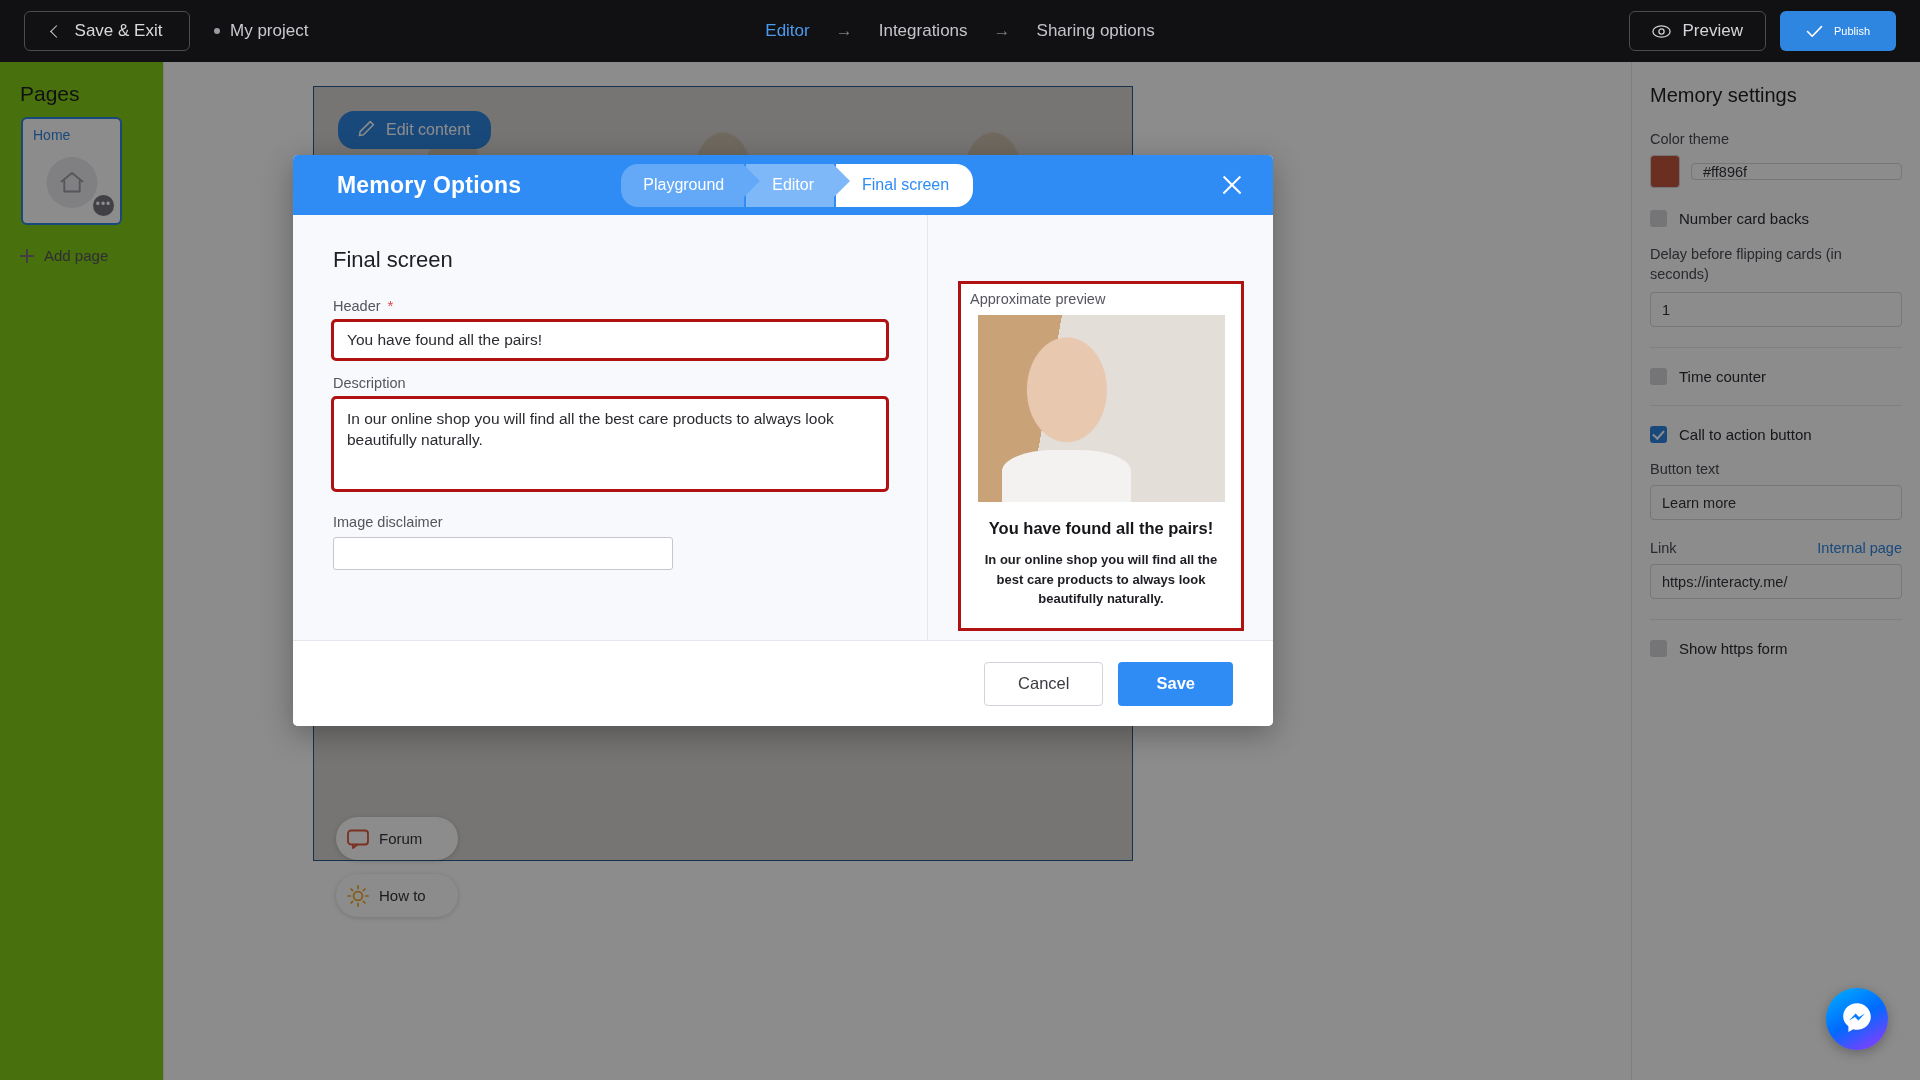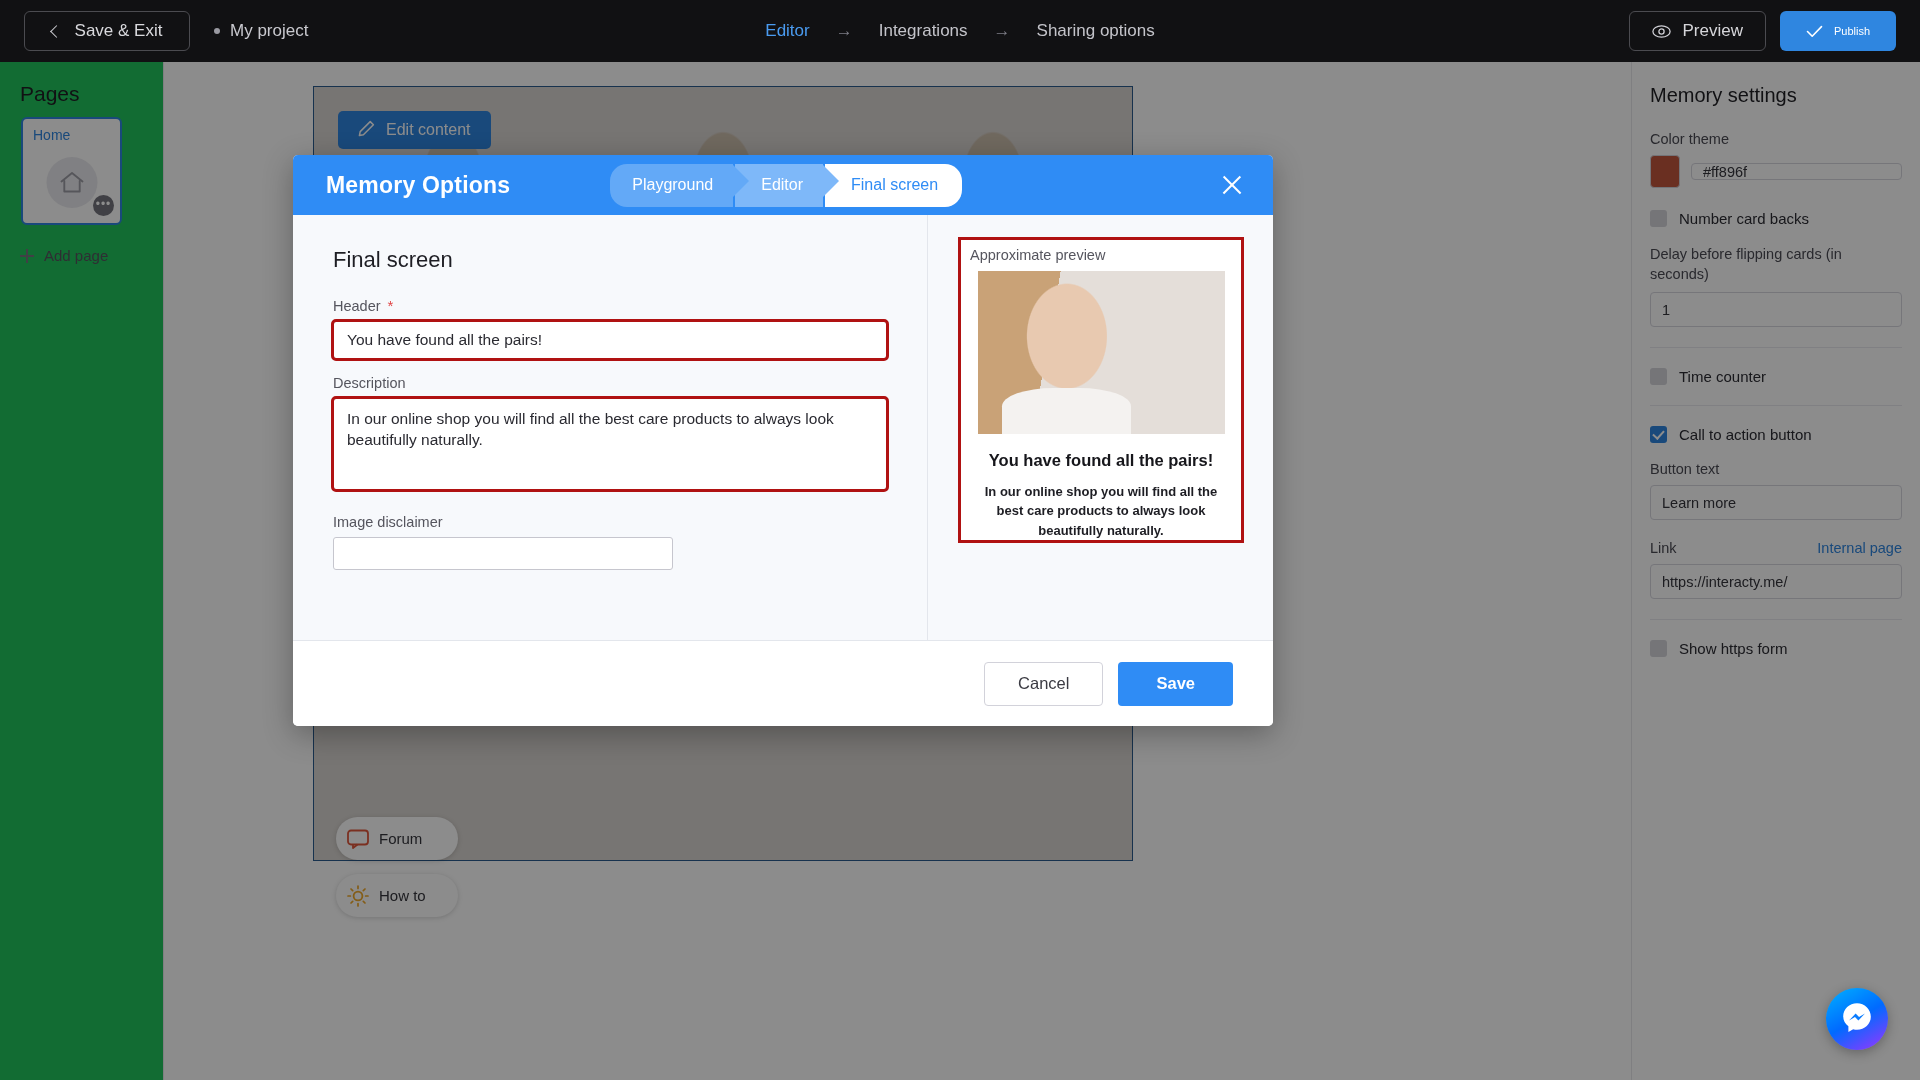--- a/index.html
+++ b/index.html
@@ -79,21 +79,21 @@
     font-size: 11px;
     display: flex; align-items: center; gap: 11px;
     cursor: pointer;
   }
   .eye-icon svg, .check-icon svg { display: block; }
 
   
   .left-panel {
     position: absolute; top: 62px; left: 0;
     width: 164px; height: 1018px;
-    background: #22c55e;
+    background: #84cc16;
     border-right: 1px solid #e7e7ec;
     z-index: 5;
   }
   .pages-title {
     font-size: 21px; color: #1f1f24;
     margin: 20px 0 0 20px;
     font-weight: 400;
   }
   .page-card {
     position: absolute; top: 55px; left: 21px;
@@ -172,21 +172,21 @@
     background:
       radial-gradient(ellipse 70px 110px at 17% 12%, #cdbfae 0%, #cdbfae 42%, transparent 44%),
       radial-gradient(ellipse 70px 110px at 50% 12%, #cdbfae 0%, #cdbfae 42%, transparent 44%),
       radial-gradient(ellipse 70px 110px at 83% 12%, #cdbfae 0%, #cdbfae 42%, transparent 44%),
       linear-gradient(#d9d5d1, #d9d5d1);
   }
   .edit-content-btn {
     position: absolute; top: 24px; left: 24px;
     height: 38px; padding: 9px 20px;
     background: #2f86e0; color: #fff;
-    border-radius: 5px; border: none;
+    border-radius: 16px; border: none;
     font-size: 16px;
     display: flex; align-items: center; gap: 11px;
     cursor: pointer; z-index: 3;
   }
 
   
   .right-panel {
     position: absolute; top: 62px; right: 0;
     width: 289px; height: 1018px;
     background: #ffffff;
@@ -256,21 +256,21 @@
     box-shadow: 0 8px 30px rgba(0,0,0,.3);
     display: flex; flex-direction: column;
   }
   .modal-header {
     height: 60px; background: #2f8cf5;
     display: flex; align-items: center;
     position: relative; flex: 0 0 60px;
   }
   .modal-title {
     color: #ffffff; font-size: 23px; font-weight: 700;
-    margin-left: 33px; letter-spacing: .2px;
+    margin-left: 44px; letter-spacing: .2px;
   }
   .steps { display: flex; align-items: center; margin-left: 100px; height: 34px; }
   .step {
     height: 43px;
     display: flex; align-items: center;
     padding: 0 20px 0 26px;
     font-size: 16px;
     color: #ffffff;
     background: #63a9f7;
     position: relative;
@@ -367,25 +367,26 @@
     padding: 0 11px; font-size: 15px; color: #2a2a31;
     font-family: "Liberation Sans", sans-serif;
     background: #fff;
   }
 
   .modal-right {
     width: 348px; padding: 22px 30px 0 30px;
     display: flex; justify-content: center;
   }
   .preview-card {
-    width: 286px; height: 306px;
+    width: 286px; height: 350px;
     background: #ffffff;
     border: 3px solid #b01212;
     display: flex; flex-direction: column;
     align-items: center;
+    margin-top: 44px;
   }
   .preview-label {
     align-self: flex-start;
     font-size: 14.5px; color: #55555e;
     margin: 7px 0 8px 9px;
   }
   .preview-img {
     width: 247px; height: 187px;
     background:
       radial-gradient(ellipse 58px 76px at 36% 40%, #e8c9b0 0 68%, transparent 70%),

